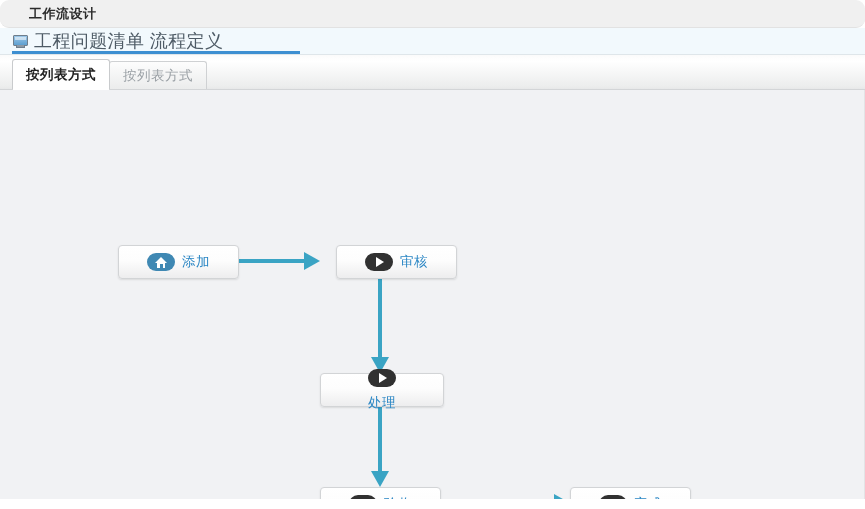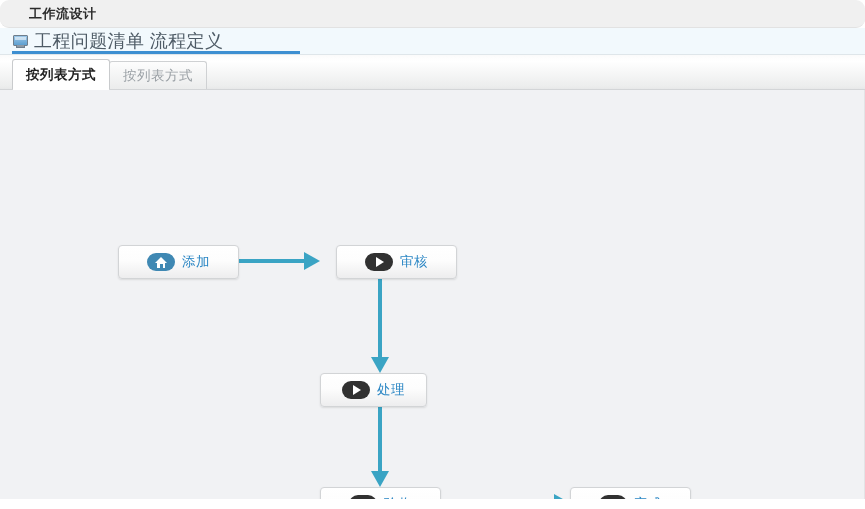--- a/index.html
+++ b/index.html
@@ -318,21 +318,21 @@
     <span class="label">添加</span>
   </div>
 
   <div class="node" style="left:336px; top:155px; width:121px;">
     <span class="badge dark">
       <span class="glyph-play"></span>
     </span>
     <span class="label">审核</span>
   </div>
 
-  <div class="node" style="left:320px; top:283px; width:107px;">
+  <div class="node" style="left:320px; top:283px; width:124px;flex-direction:column;">
     <span class="badge dark">
       <span class="glyph-play"></span>
     </span>
     <span class="label">处理</span>
   </div>
 
   <div class="node" style="left:320px; top:397px; width:121px;">
     <span class="badge dark">
       
     </span>

